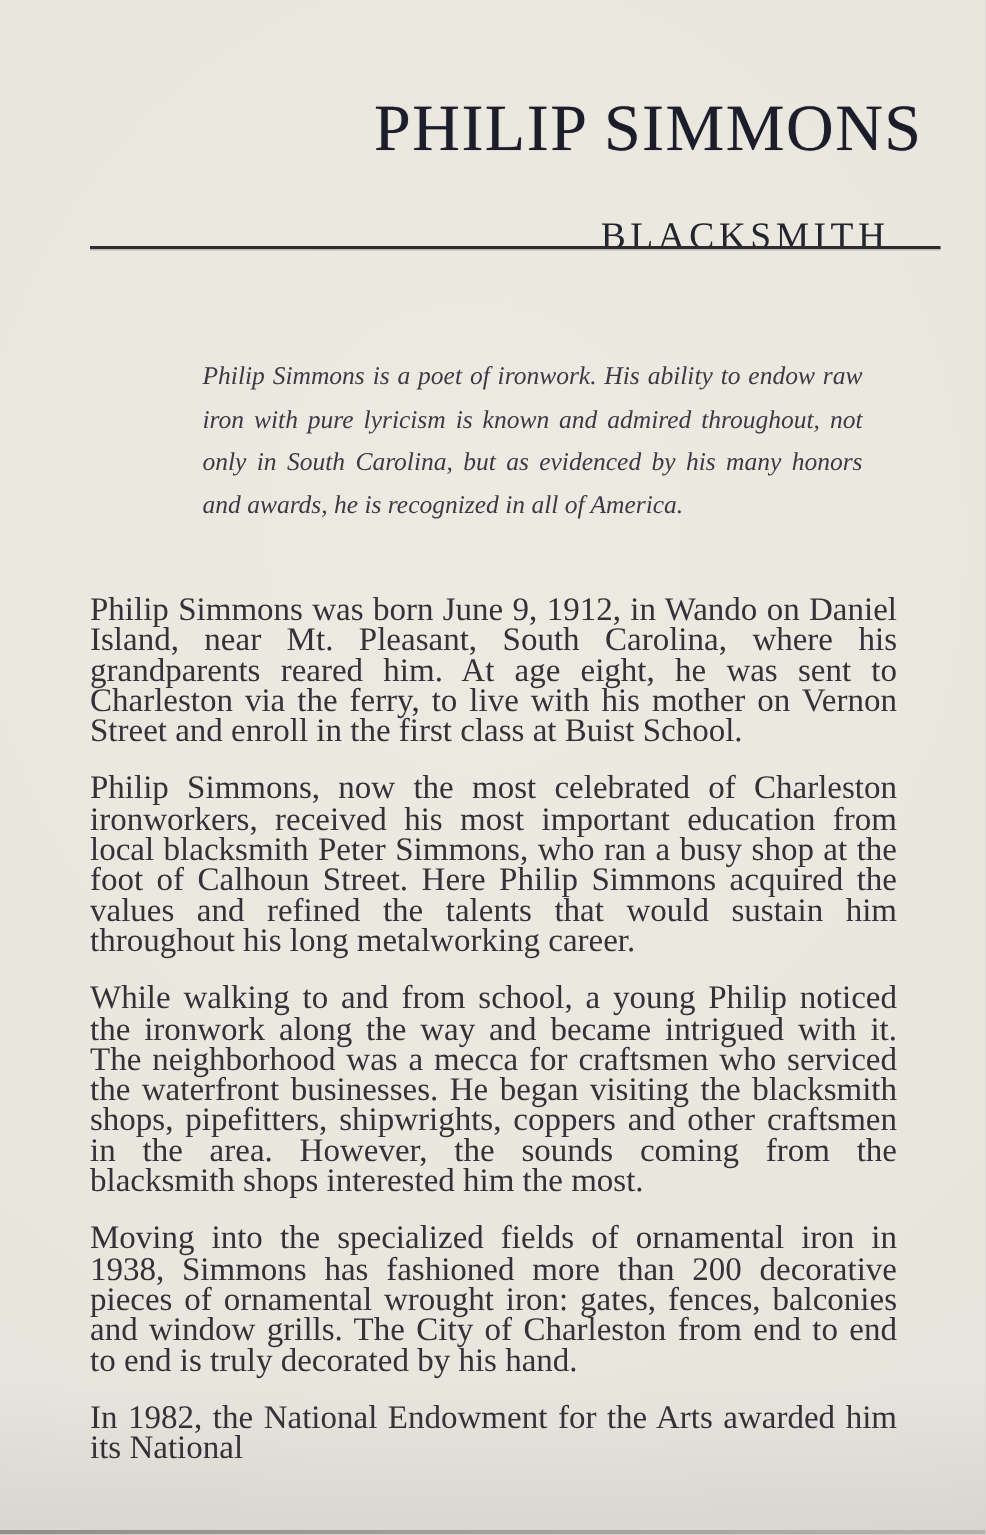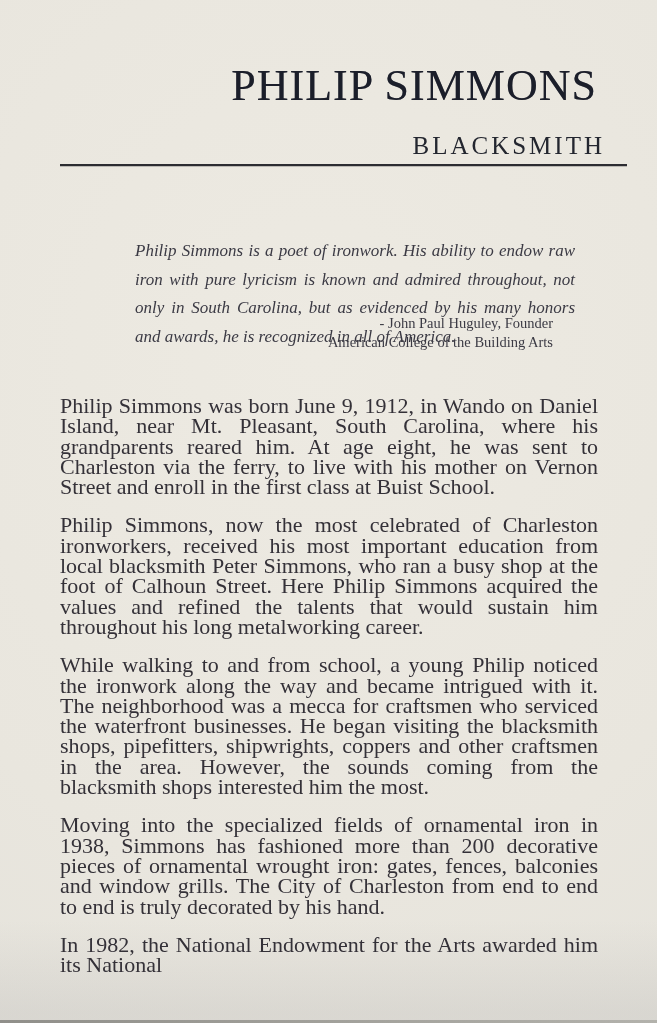--- a/index.html
+++ b/index.html
@@ -19,34 +19,34 @@
   }
   .photo-bottom-edge {
     position: absolute;
     left: 0; right: 0; bottom: 0;
     height: 3px;
     background: linear-gradient(90deg, #908f8a, #a5a49e 60%, #b3b2ac);
   }
   .page-title {
     position: absolute;
     top: 60px;
-    right: 60px;
+    right: 42px;
     margin: 0;
     font-size: 44px;
     font-weight: 500;
     letter-spacing: 1px;
     white-space: nowrap;
     color: #1b1e2a;
     text-shadow: 0 0 0.6px rgba(27,30,42,0.55);
   }
   .page-subtitle {
     position: absolute;
     top: 128px;
     right: 48px;
-    margin: 4px;
+    margin: 16px;
     font-size: 25px;
     font-weight: normal;
     letter-spacing: 3px;
     white-space: nowrap;
     color: #23262f;
   }
   .title-rule {
     position: absolute;
     top: 164px;
     left: 60px;
@@ -104,26 +104,20 @@
   <h1 class="page-title">PHILIP SIMMONS</h1>
 
   <h2 class="page-subtitle">BLACKSMITH</h2>
 
   <div class="title-rule"></div>
 
   <blockquote class="quote-block">
     <p class="quote-text">Philip Simmons is a poet of ironwork.  His ability to endow raw iron with pure lyricism is known and admired throughout, not only in South Carolina, but as evidenced by his many honors and awards, he is recognized in all of America.</p>
   </blockquote>
 
-  <div class="quote-attribution">
-
-      <div>- John Paul Huguley, Founder</div>
-
-      <div>American College of the Building Arts</div>
-    </div>
 
   <div class="body-text">
 
       <p>Philip Simmons was born June 9, 1912, in Wando on Daniel Island, near Mt. Pleasant, South Carolina, where his grandparents reared him.  At age eight, he was sent to Charleston via the ferry, to live with his mother on Vernon Street and enroll in the first class at Buist School.</p>
 
 
       <p>Philip Simmons, now the most celebrated of Charleston ironworkers, received his most important education from local blacksmith Peter Simmons, who ran a busy shop at the foot of Calhoun Street. Here Philip Simmons acquired the values and refined the talents that would sustain him throughout his long metalworking career.</p>
 
       <p>While walking to and from school, a young Philip noticed the ironwork along the way and became intrigued with it.  The neighborhood was a mecca for craftsmen who serviced the waterfront businesses.  He began visiting the blacksmith shops, pipefitters, shipwrights, coppers and other craftsmen in the area.  However, the sounds coming from the blacksmith shops interested him the most.</p>
 

